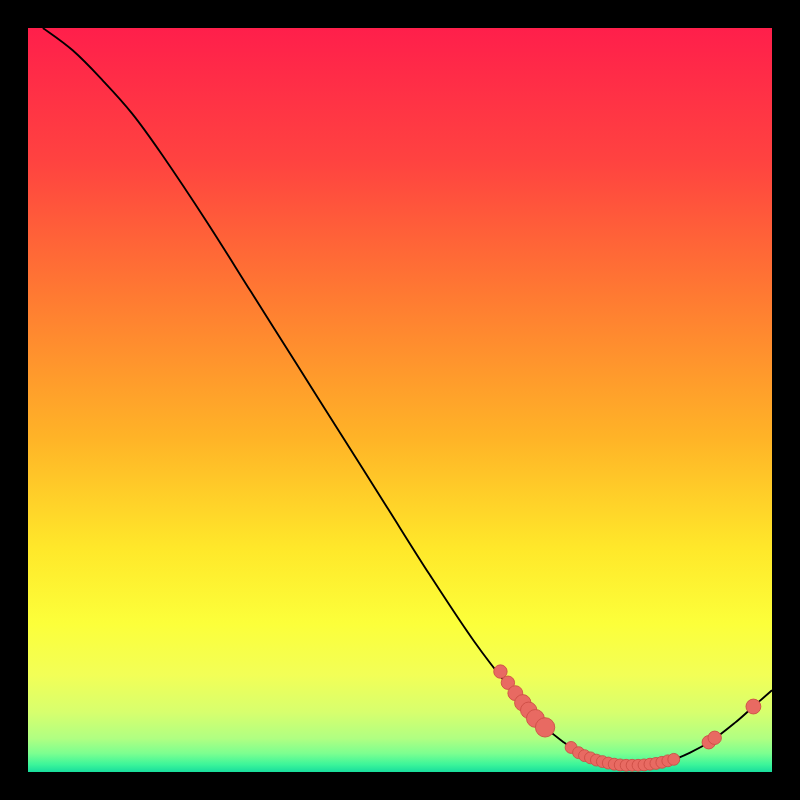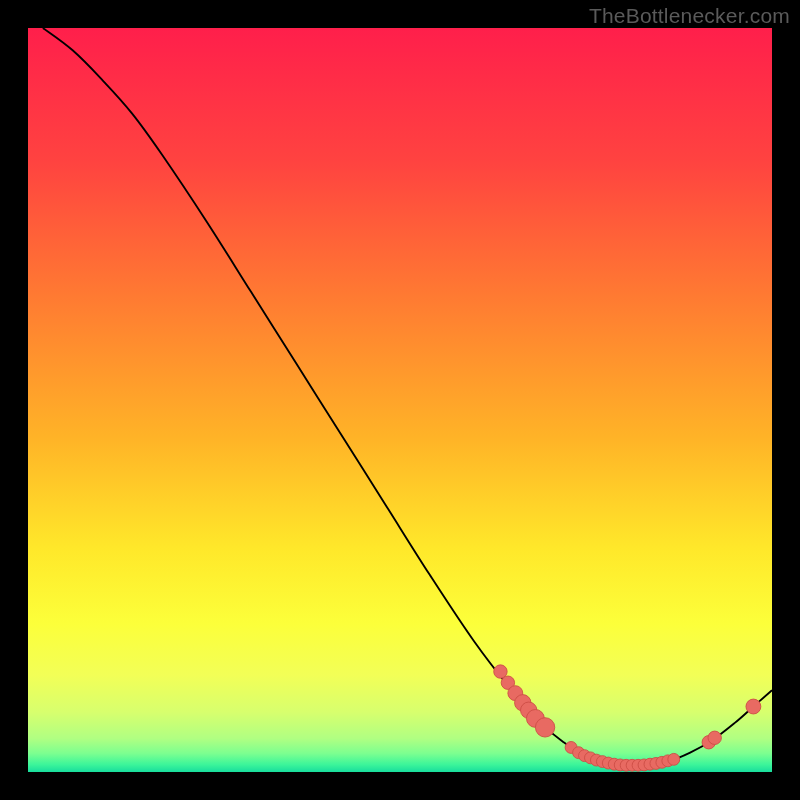--- a/index.html
+++ b/index.html
@@ -41,21 +41,20 @@
   }
   .svg-layer {
     position: absolute;
     inset: 0;
   }
 </style>
 </head>
 <body>
 
 <div class="frame">
-  <div class="watermark">TheBottlenecker.com</div>
   <div class="plot-area">
     <svg class="gradient-bg" viewBox="0 0 100 100" preserveAspectRatio="none">
       <defs>
         <linearGradient id="bg-grad" x1="0" y1="0" x2="0" y2="1">
             <stop offset="0%" stop-color="#ff1f4b"></stop>
             <stop offset="18%" stop-color="#ff4340"></stop>
             <stop offset="36%" stop-color="#ff7a32"></stop>
             <stop offset="55.00000000000001%" stop-color="#ffb327"></stop>
             <stop offset="70%" stop-color="#ffe82a"></stop>
             <stop offset="80%" stop-color="#fcff3a"></stop>

